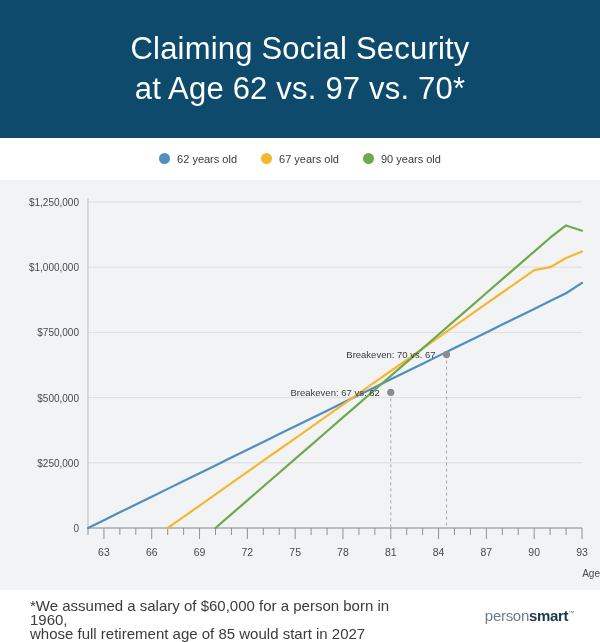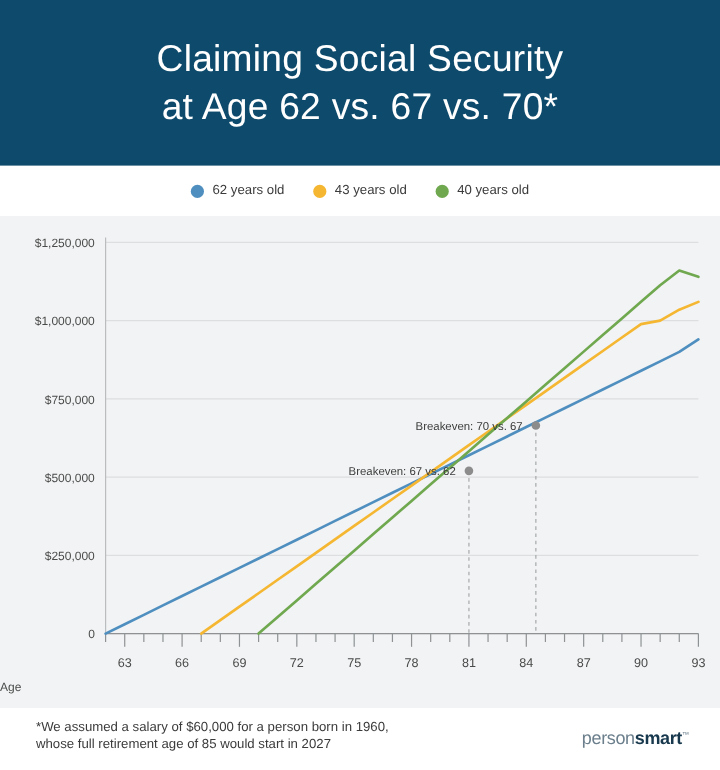--- a/index.html
+++ b/index.html
@@ -46,21 +46,21 @@
     top: 138px;
     width: 600px;
     height: 42px;
     display: flex;
     align-items: center;
     justify-content: center;
     gap: 24px;
   }
   .legend-item {
     display: flex;
-    align-items: center;
+    align-items: flex-start;
     gap: 7px;
   }
   .legend-swatch {
     width: 11px;
     height: 11px;
     border-radius: 50%;
     display: inline-block;
   }
   .legend-label {
     font-size: 11px;
@@ -76,39 +76,39 @@
     background: #f2f3f4;
   }
   .chart-svg {
     display: block;
   }
   .axis-title {
     position: absolute;
     left: 0;
     top: 568px;
     width: 600px;
-    text-align: left;
+    text-align: right;
     font-size: 10px;
     color: #4a4a4a;
   }
   
   .footer {
     position: absolute;
     left: 0;
     top: 590px;
     width: 600px;
     height: 52px;
     background: #ffffff;
   }
   .footnote {
     position: absolute;
     left: 30px;
     top: 9px;
     width: 380px;
-    font-size: 11px;
+    font-size: 15px;
     color: #3b3b3b;
     line-height: 14px;
   }
   .brand {
     position: absolute;
     right: 26px;
     top: 17px;
     font-size: 15px;
     color: #2a4d63;
     letter-spacing: -0.3px;
@@ -117,35 +117,35 @@
   .brand .b-bold { color: #17384d; font-weight: bold; }
   .brand .tm { font-size: 6px; vertical-align: super; color: #6b7f8c; }
 </style>
 </head>
 <body>
 
 <div class="page">
 
   <div class="header">
     <div class="title-line">Claiming Social Security</div>
-    <div class="title-line">at Age 62 vs. 67 vs. 70*</div>
+    <div class="title-line">at Age 62 vs. 97 vs. 70*</div>
   </div>
 
   <div class="legend">
     <div class="legend-item">
       <span class="legend-swatch" style="background:#4f8fc0"></span>
       <span class="legend-label">62 years old</span>
     </div>
     <div class="legend-item">
       <span class="legend-swatch" style="background:#f5b731"></span>
-      <span class="legend-label">43 years old</span>
+      <span class="legend-label">67 years old</span>
     </div>
     <div class="legend-item">
       <span class="legend-swatch" style="background:#6fa84f"></span>
-      <span class="legend-label">40 years old</span>
+      <span class="legend-label">90 years old</span>
     </div>
   </div>
 
   <div class="chart-wrap">
     <svg class="chart-svg" id="chart-svg" width="600" height="410" viewBox="0 0 600 410">
         <rect x="0" y="0" width="600" height="410" fill="#f2f3f4"></rect>
         <line x1="88" y1="348" x2="582" y2="348" stroke="#dcdedf" stroke-width="1"></line>
         <text x="79" y="352" text-anchor="end" font-size="10" fill="#4a4a4a" font-family="&quot;Liberation Sans&quot;, sans-serif">0</text>
         <line x1="88" y1="282.8" x2="582" y2="282.8" stroke="#dcdedf" stroke-width="1"></line>
         <text x="79" y="286.8" text-anchor="end" font-size="10" fill="#4a4a4a" font-family="&quot;Liberation Sans&quot;, sans-serif">$250,000</text>

